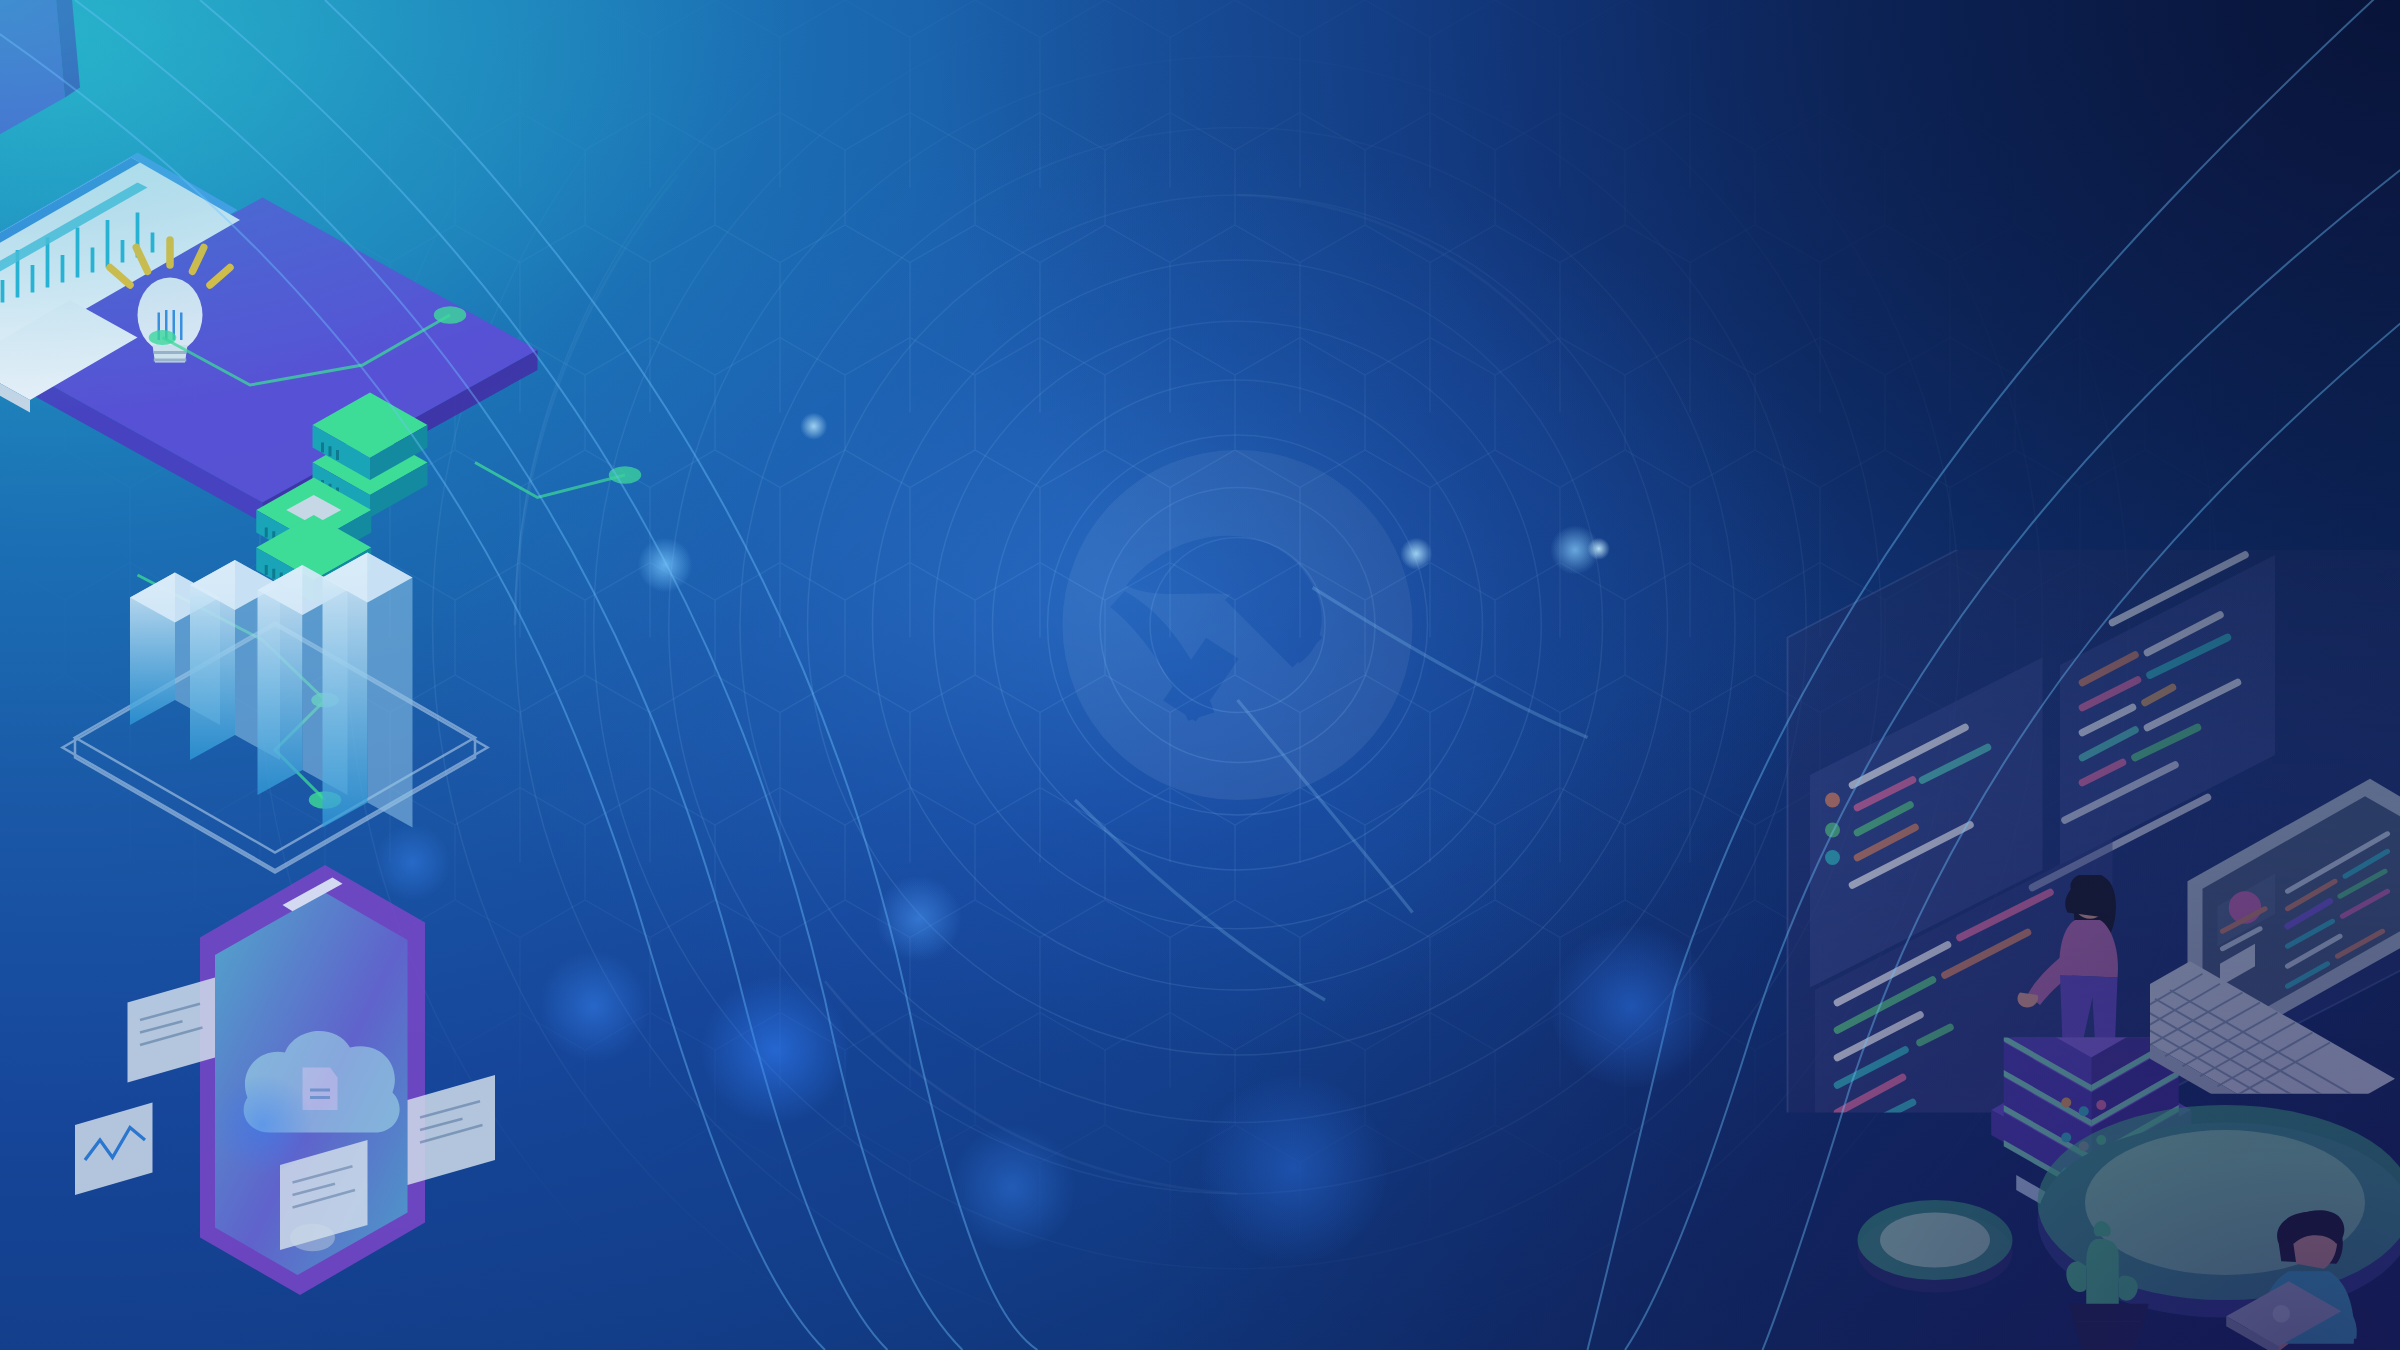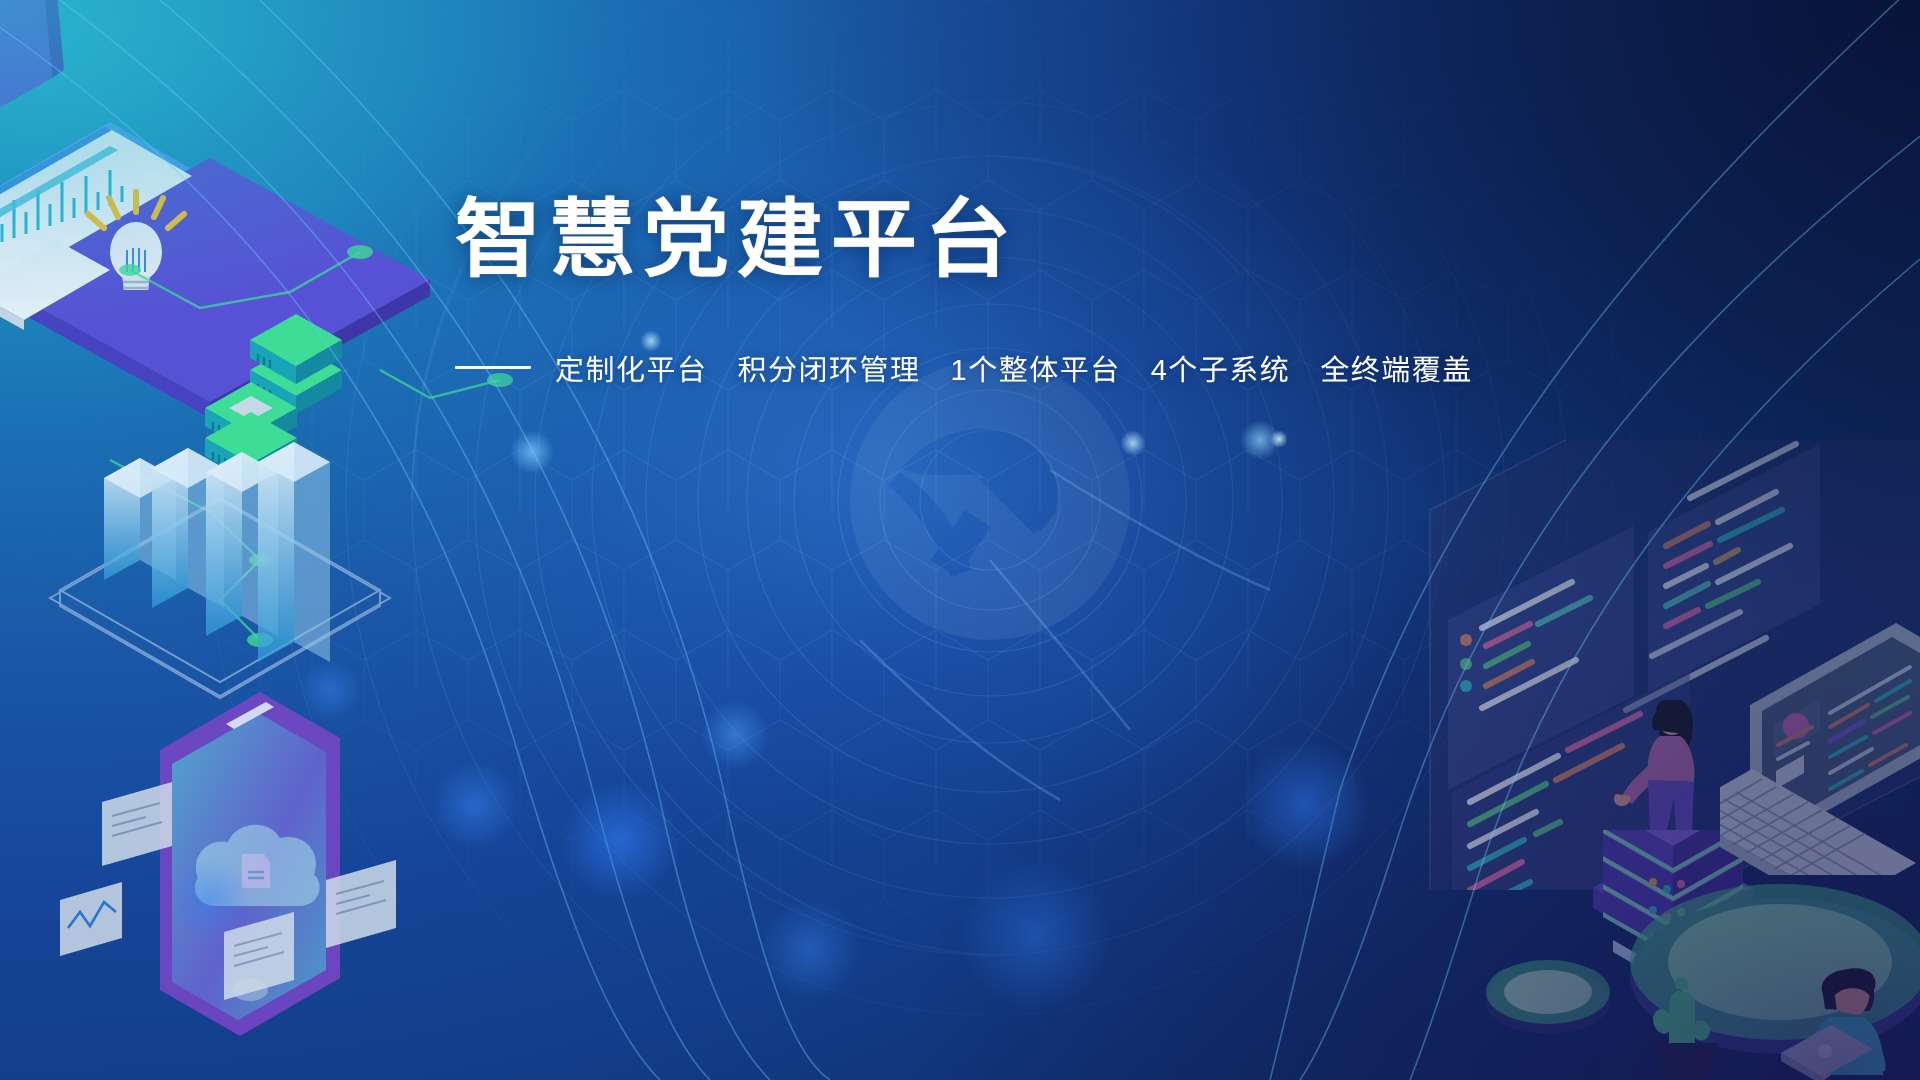--- a/index.html
+++ b/index.html
@@ -622,28 +622,14 @@
     <span class="blob" style="left:1240px;top:740px;width:130px;height:130px;background:radial-gradient(circle,rgba(45,120,240,.5),rgba(40,110,220,0) 72%)"></span>
     <span class="blob" style="left:960px;top:860px;width:150px;height:150px;background:radial-gradient(circle,rgba(45,120,240,.4),rgba(40,110,220,0) 72%)"></span>
     <span class="blob" style="left:760px;top:900px;width:100px;height:100px;background:radial-gradient(circle,rgba(60,140,255,.38),rgba(40,110,220,0) 72%)"></span>
     <span class="blob" style="left:1120px;top:430px;width:26px;height:26px;background:radial-gradient(circle,rgba(180,230,255,.85),rgba(60,140,230,0) 70%)"></span>
     <span class="blob" style="left:170px;top:860px;width:80px;height:80px;background:radial-gradient(circle,rgba(50,125,245,.45),rgba(40,110,220,0) 72%)"></span>
     <span class="blob" style="left:300px;top:660px;width:60px;height:60px;background:radial-gradient(circle,rgba(60,140,255,.4),rgba(40,110,220,0) 72%)"></span>
     <span class="blob" style="left:1270px;top:430px;width:18px;height:18px;background:radial-gradient(circle,rgba(200,240,255,.9),rgba(60,140,230,0) 70%)"></span>
     <span class="blob" style="left:640px;top:330px;width:22px;height:22px;background:radial-gradient(circle,rgba(190,235,255,.8),rgba(60,140,230,0) 70%)"></span>
   </div>
 
-  <div class="content">
-    <h1 class="title">智慧党建平台</h1>
-
-    <div class="subline">
-      <span class="dash"></span>
-      <div class="sub-items">
-        <span class="sub-item">定制化平台</span>
-        <span class="sub-item">积分闭环管理</span>
-        <span class="sub-item">1个整体平台</span>
-        <span class="sub-item">4个子系统</span>
-        <span class="sub-item">全终端覆盖</span>
-      </div>
-    </div>
-  </div>
 
 </div>
 
 </body></html>

